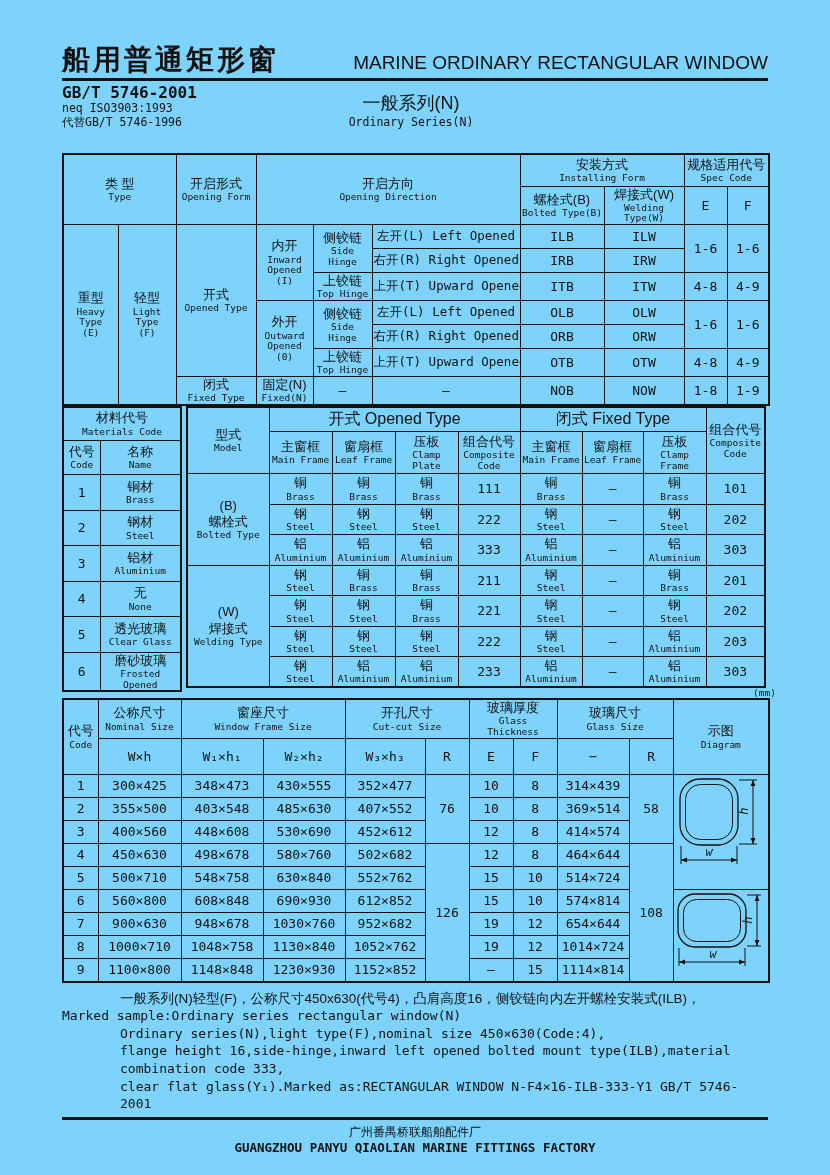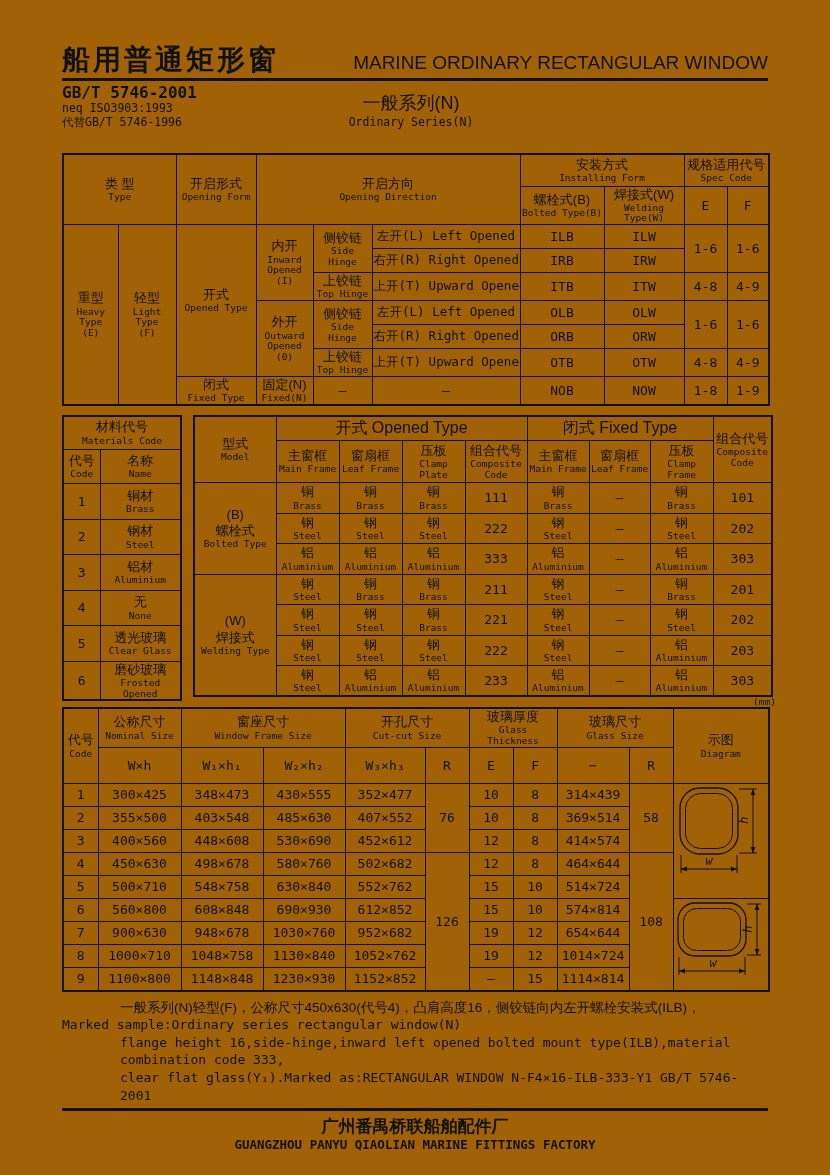--- a/index.html
+++ b/index.html
@@ -1,16 +1,16 @@
 <!DOCTYPE html>
 <html><head>
 <meta charset="utf-8">
 <style>
   html,body{margin:0;padding:0;background:#888;}
-  .page{width:830px;height:1175px;background:#a16207;color:#111;margin:0 auto;position:relative;
+  .page{width:830px;height:1175px;background:#7dd3fc;color:#111;margin:0 auto;position:relative;
         box-sizing:border-box;padding:46px 62px 0 62px;overflow:hidden;
         font-family:"Liberation Sans",sans-serif;}
   
   .title-row{display:flex;justify-content:space-between;align-items:flex-end;}
   .t-cn{font-size:28px;font-weight:700;letter-spacing:3px;line-height:1;}
   .t-en{font-size:19px;font-weight:400;line-height:1.1;font-family:"Liberation Sans",sans-serif;}
   .rule{height:3px;background:#111;margin-top:4px;}
   .head-lower{position:relative;height:72px;}
   .std{position:absolute;left:0;top:3px;}
   .std-no{font:700 16px "DejaVu Sans Mono",monospace;line-height:1.15;}
@@ -21,21 +21,21 @@
   
   table.t{border-collapse:collapse;table-layout:fixed;border:2px solid #111;}
   .t th,.t td{border:1px solid #111;text-align:center;vertical-align:middle;padding:0 1px;font-weight:400;overflow:hidden;}
   .cn{display:block;font:13px "Liberation Sans",sans-serif;line-height:1.25;white-space:pre-line;}
   .en{display:block;font:9.5px "DejaVu Sans Mono",monospace;line-height:1.12;white-space:pre-line;}
   .m{font:13px "DejaVu Sans Mono",monospace;}
   .t1{width:706px;}
   .t1 tr.h1{height:32px}.t1 tr.h2{height:36px}
   .t1 tbody tr{height:24px}.t1 tbody tr.last{height:27px}
   .dir{text-align:left;padding-left:4px;font:12.5px "DejaVu Sans Mono",monospace;white-space:nowrap;}
-  .row2{display:flex;gap:11px;margin-top:9px;align-items:flex-start;}
+  .row2{display:flex;gap:4px;align-items:flex-start;}
   .tm{width:118px;}
   .tm tr.h1{height:34px}.tm tr.h2{height:34px}
   .tm tbody tr{height:35.5px}
   .tmod{width:578px;}
   .tmod tr.h1{height:25px}.tmod tr.h2{height:42px}
   .tmod tbody tr{height:30.5px}
   .mm-row{text-align:right;font:9.5px "DejaVu Sans Mono",monospace;height:11px;line-height:11px;margin:-5px -8px 0 0;}
   .t3{width:706px;margin-top:0;}
   .t3 tr.h1{height:37px}.t3 tr.h2{height:36px}
   .t3 tbody tr{height:23px}
@@ -44,21 +44,21 @@
   svg .ln{stroke:#111;stroke-width:1.3;fill:none;}
   svg .thin{stroke-width:1;}
   svg .ar{fill:#111;stroke:none;}
   svg text{font:italic 12px "DejaVu Sans Mono",monospace;fill:#111;}
   
   .notes{margin-top:7px;font:13px "DejaVu Sans Mono",monospace;line-height:17.6px;}
   .notes .cjk{font-family:"Liberation Sans",sans-serif;font-size:13.5px;}
   .ind{padding-left:58px;}
   .bot-rule{height:3px;background:#111;margin-top:4px;}
   .factory{text-align:center;margin-top:5px;}
-  .f-cn{font-size:17px;line-height:1.25;font-weight:bold;}
+  .f-cn{font-size:12px;line-height:1.25;}
   .f-en{font:700 12.5px "DejaVu Sans Mono",monospace;line-height:1.3;}
 </style>
 </head>
 <body>
 
 <div class="page">
 
   <div class="title-row">
     <div class="t-cn">船用普通矩形窗</div>
     <div class="t-en">MARINE ORDINARY RECTANGULAR WINDOW</div>
@@ -734,20 +734,21 @@
       <td>—</td>
       <td>15</td>
       <td>1114×814</td>
     </tr>
     </tbody>
   </table>
 
   <div class="notes">
     <div class="cjk ind">一般系列(N)轻型(F)，公称尺寸450x630(代号4)，凸肩高度16，侧铰链向内左开螺栓安装式(ILB)，</div>
     <div>Marked sample:Ordinary series rectangular window(N)</div>
+    <div class="ind">Ordinary series(N),light type(F),nominal size 450×630(Code:4),</div>
     <div class="ind">flange height 16,side-hinge,inward left opened bolted mount type(ILB),material combination code 333,</div>
     <div class="ind">clear flat glass(Y₁).Marked as:RECTANGULAR WINDOW  N-F4×16-ILB-333-Y1  GB/T 5746-2001</div>
   </div>
 
   <div class="bot-rule"></div>
   <div class="factory">
     <div class="f-cn">广州番禺桥联船舶配件厂</div>
     <div class="f-en">GUANGZHOU PANYU QIAOLIAN MARINE FITTINGS FACTORY</div>
   </div>
 

